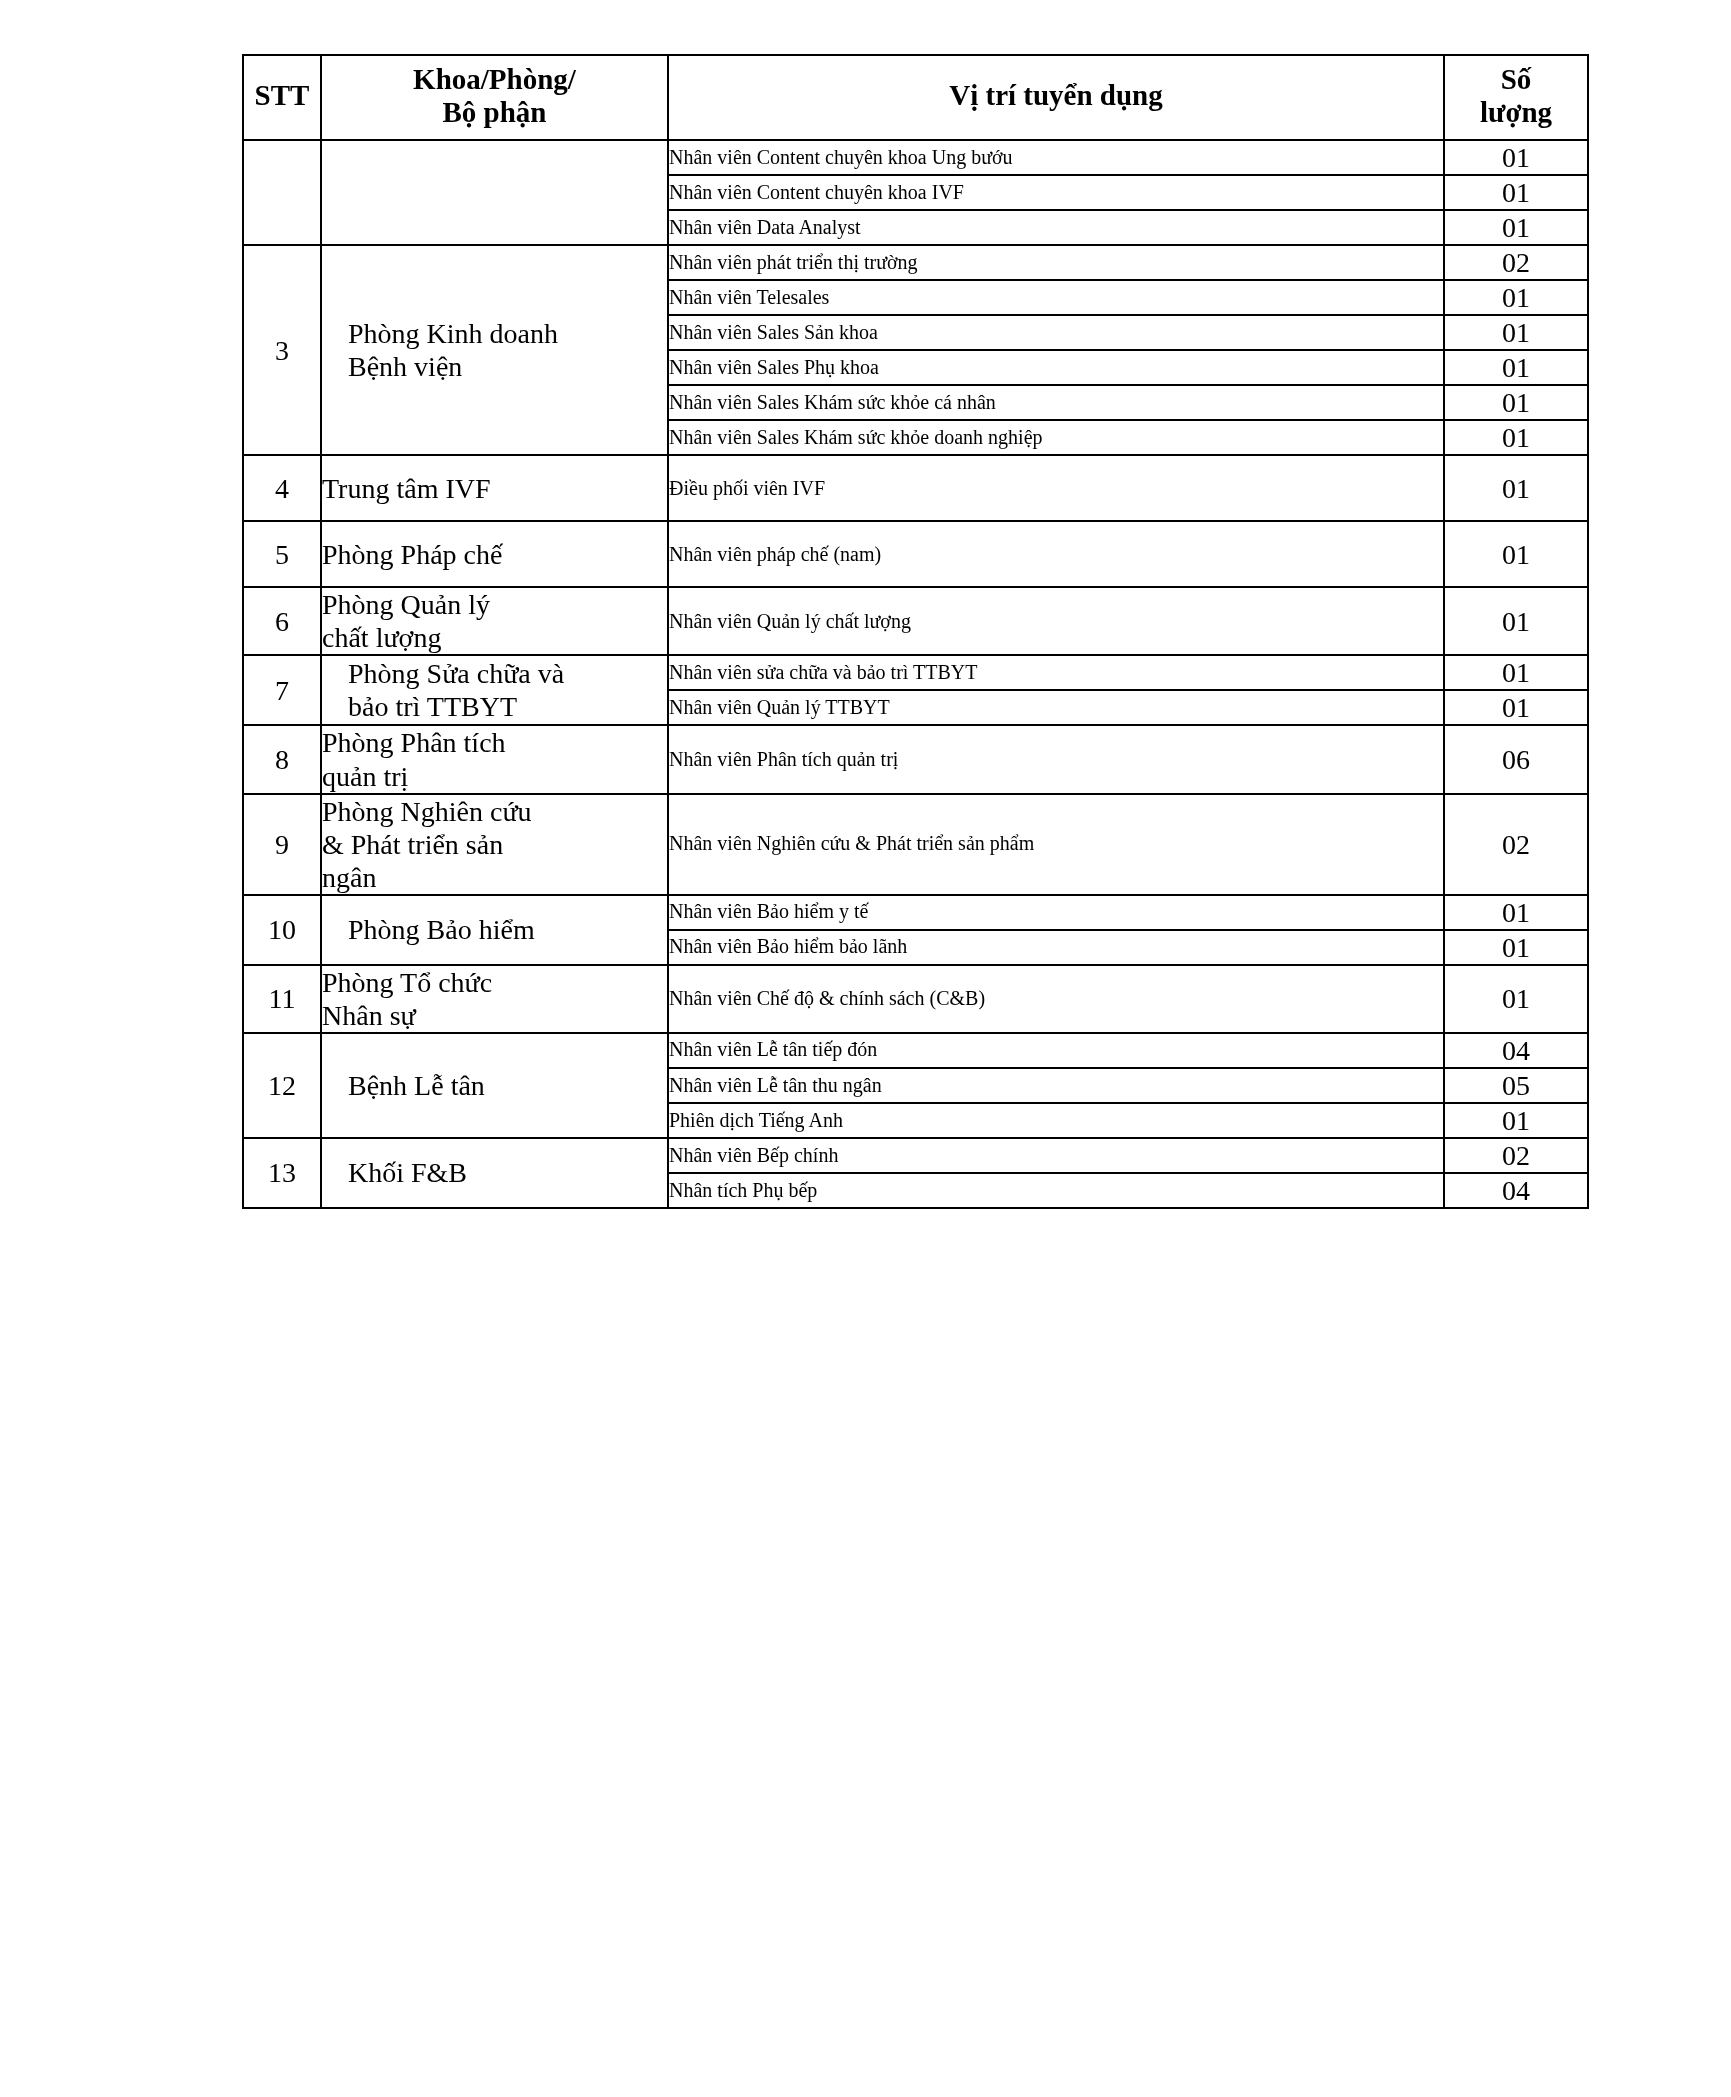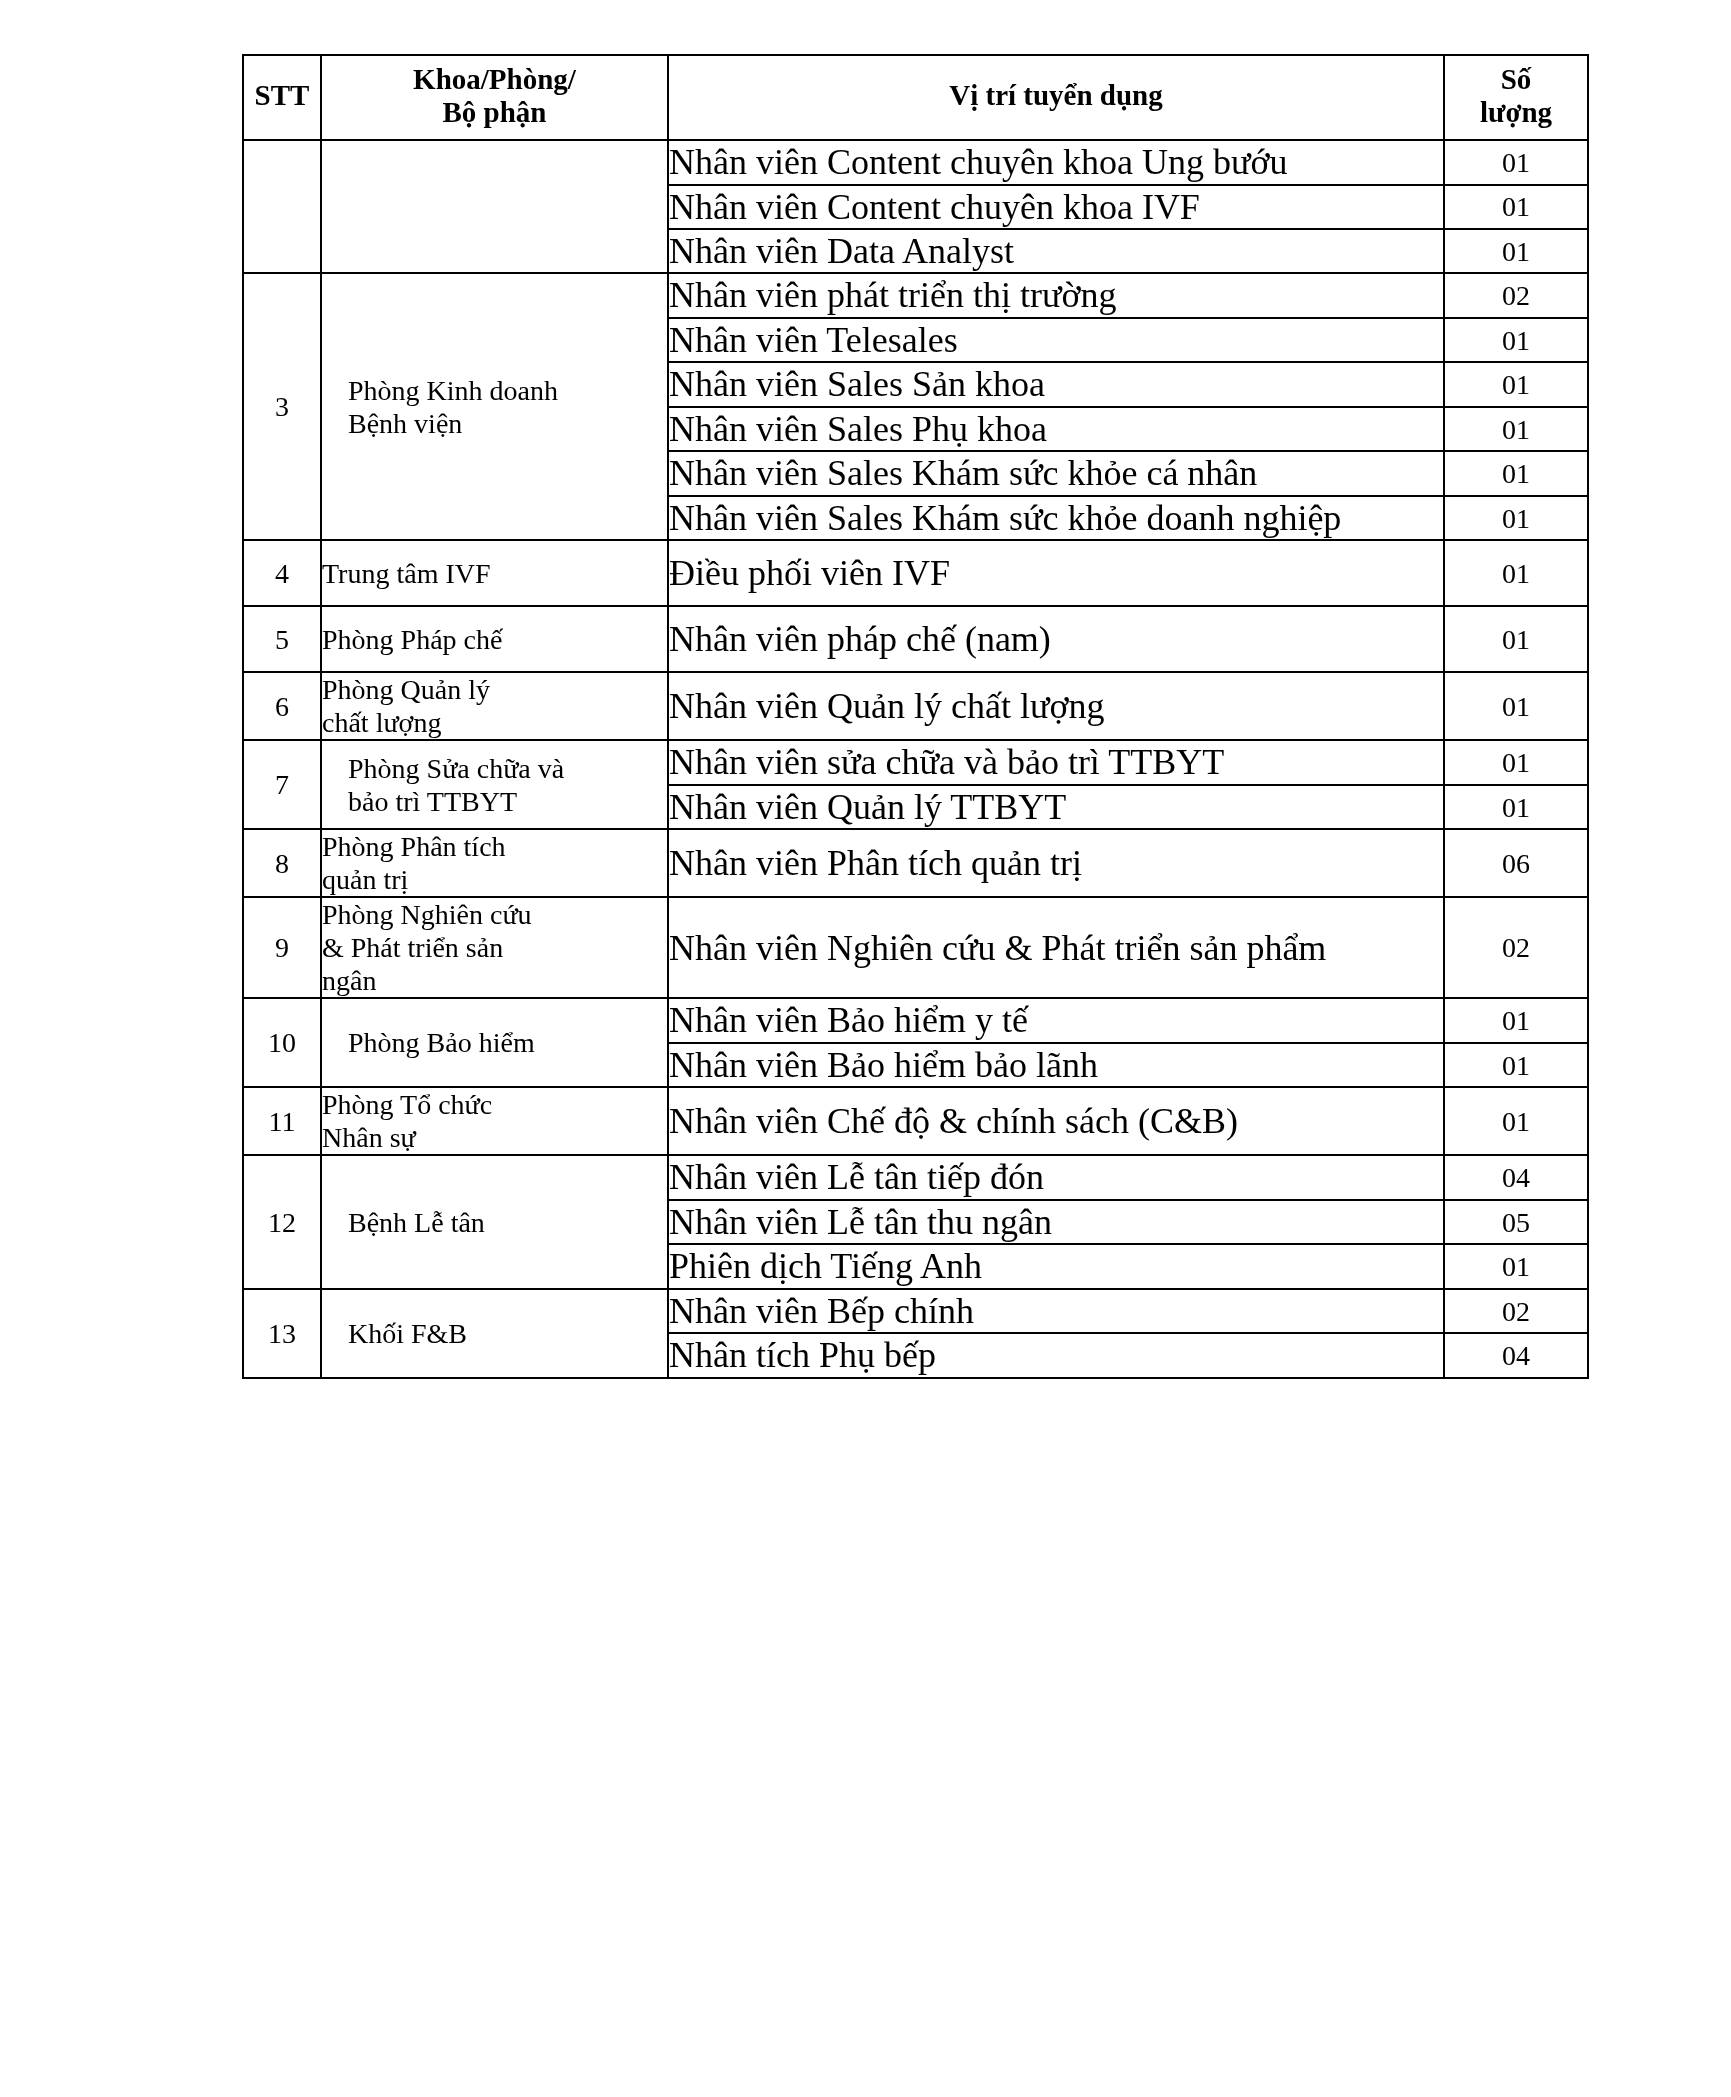--- a/index.html
+++ b/index.html
@@ -62,21 +62,21 @@
   td.cell-dept {
     text-align: left;
     font-size: 28px;
     padding: 5.6px 7px 5.6px 15.4px;
   }
   td.cell-dept.dept-center {
     padding-left: 26px;
   }
   td.cell-pos {
     text-align: left;
-    font-size: 36px;
+    font-size: 20px;
     padding: 14px 7px 14px 9.8px;
   }
   td.cell-qty {
     text-align: center;
     font-size: 28px;
     padding: 7px 2.8px;
   }
   tr.r-xtall td { height: 64px; }
 </style>
 </head>

